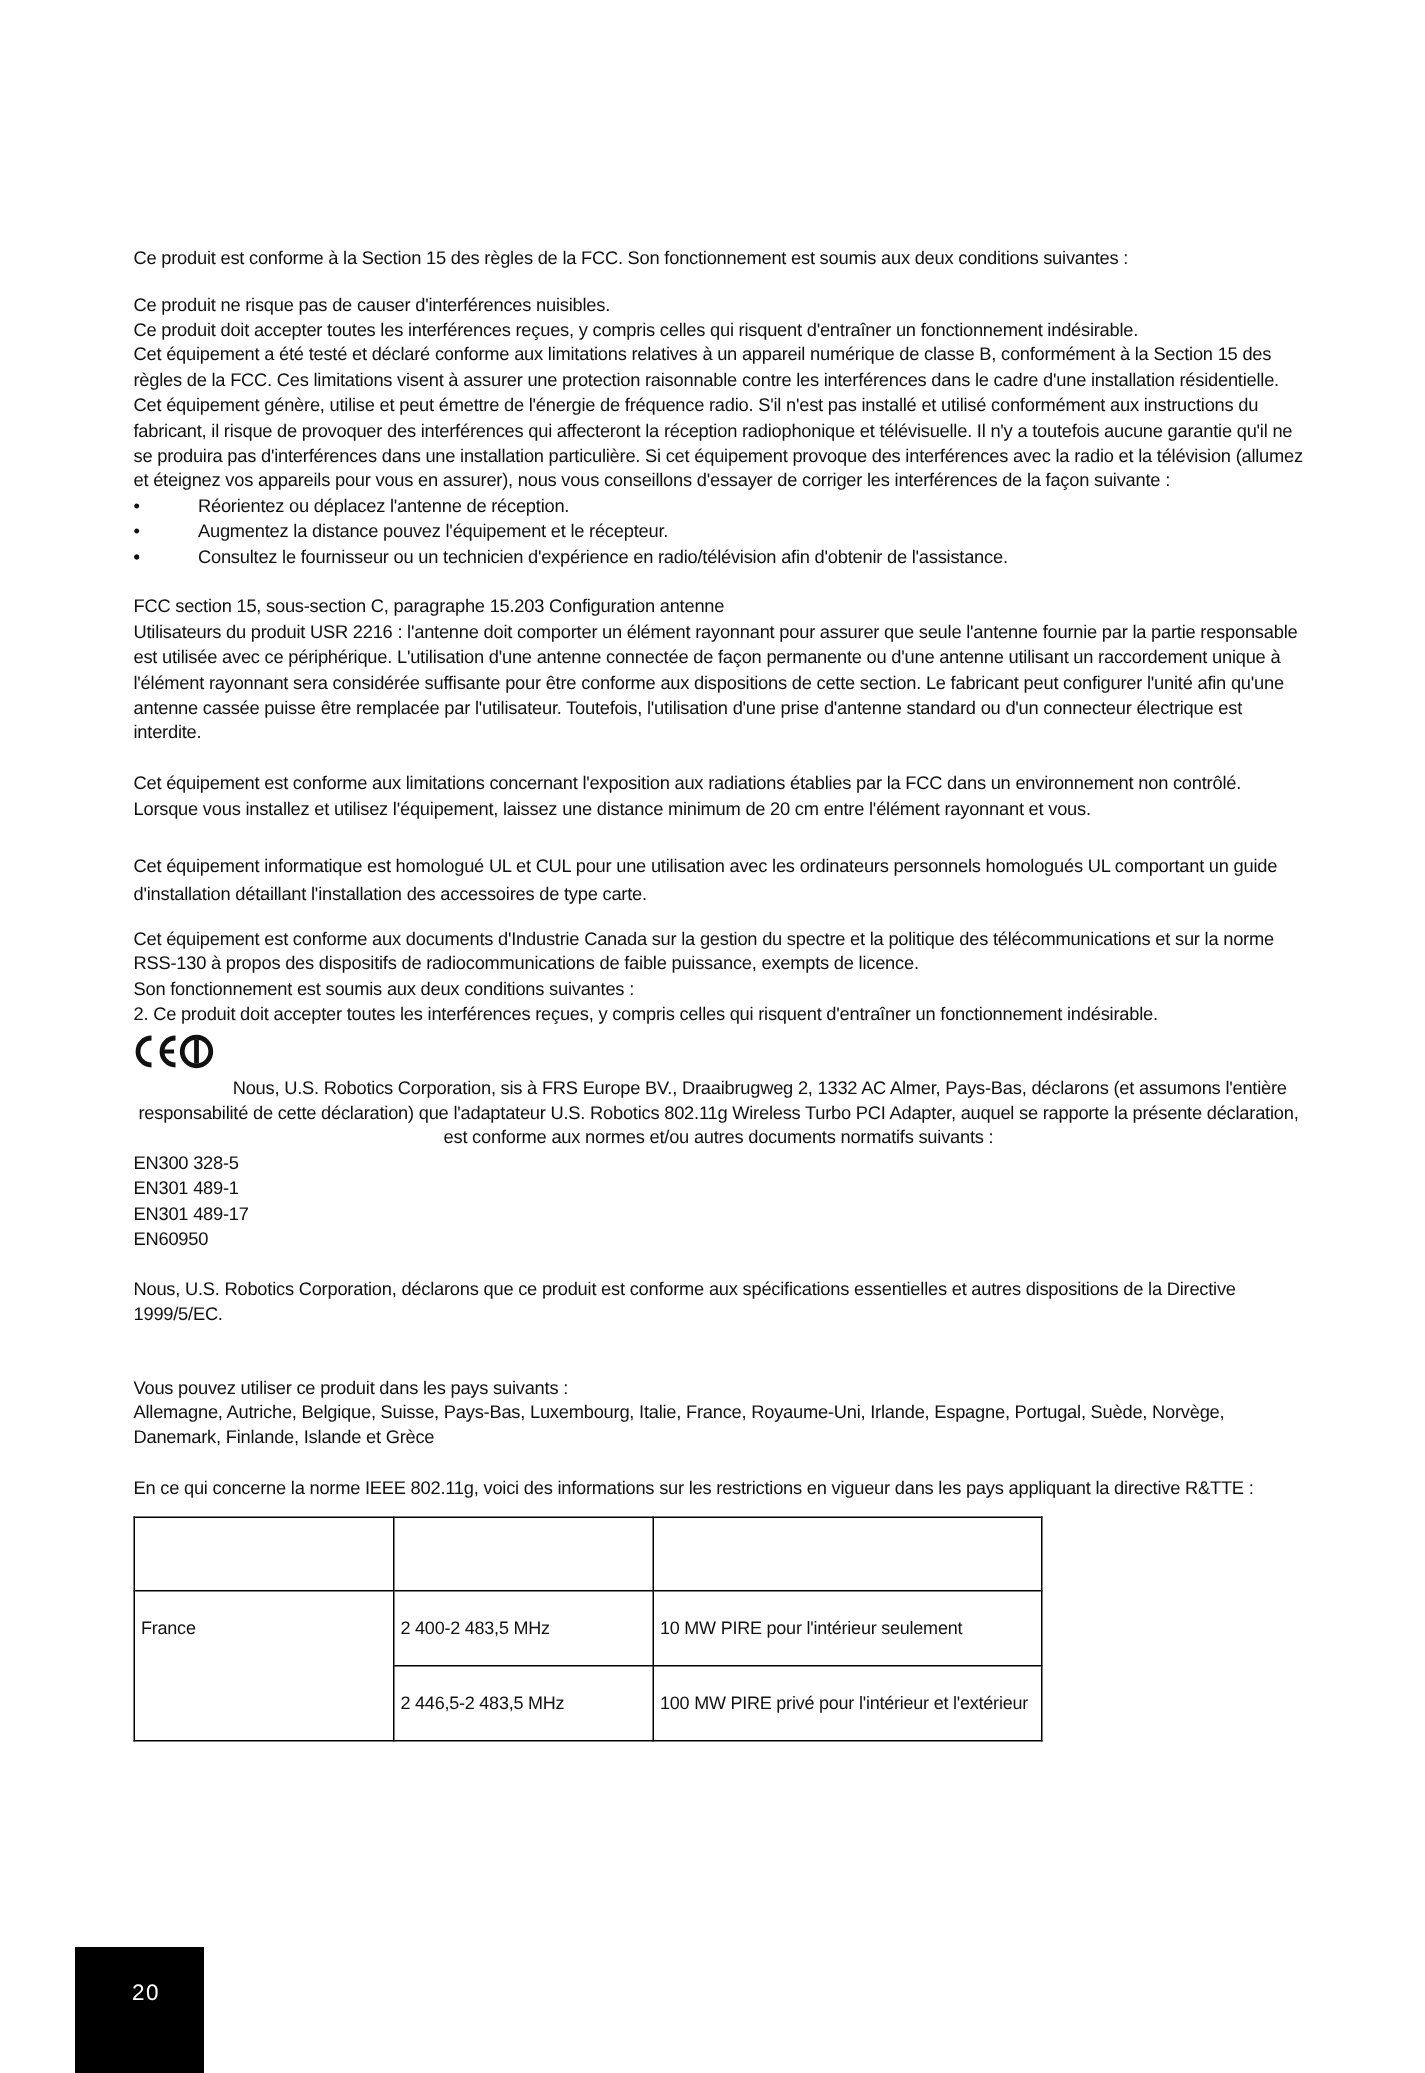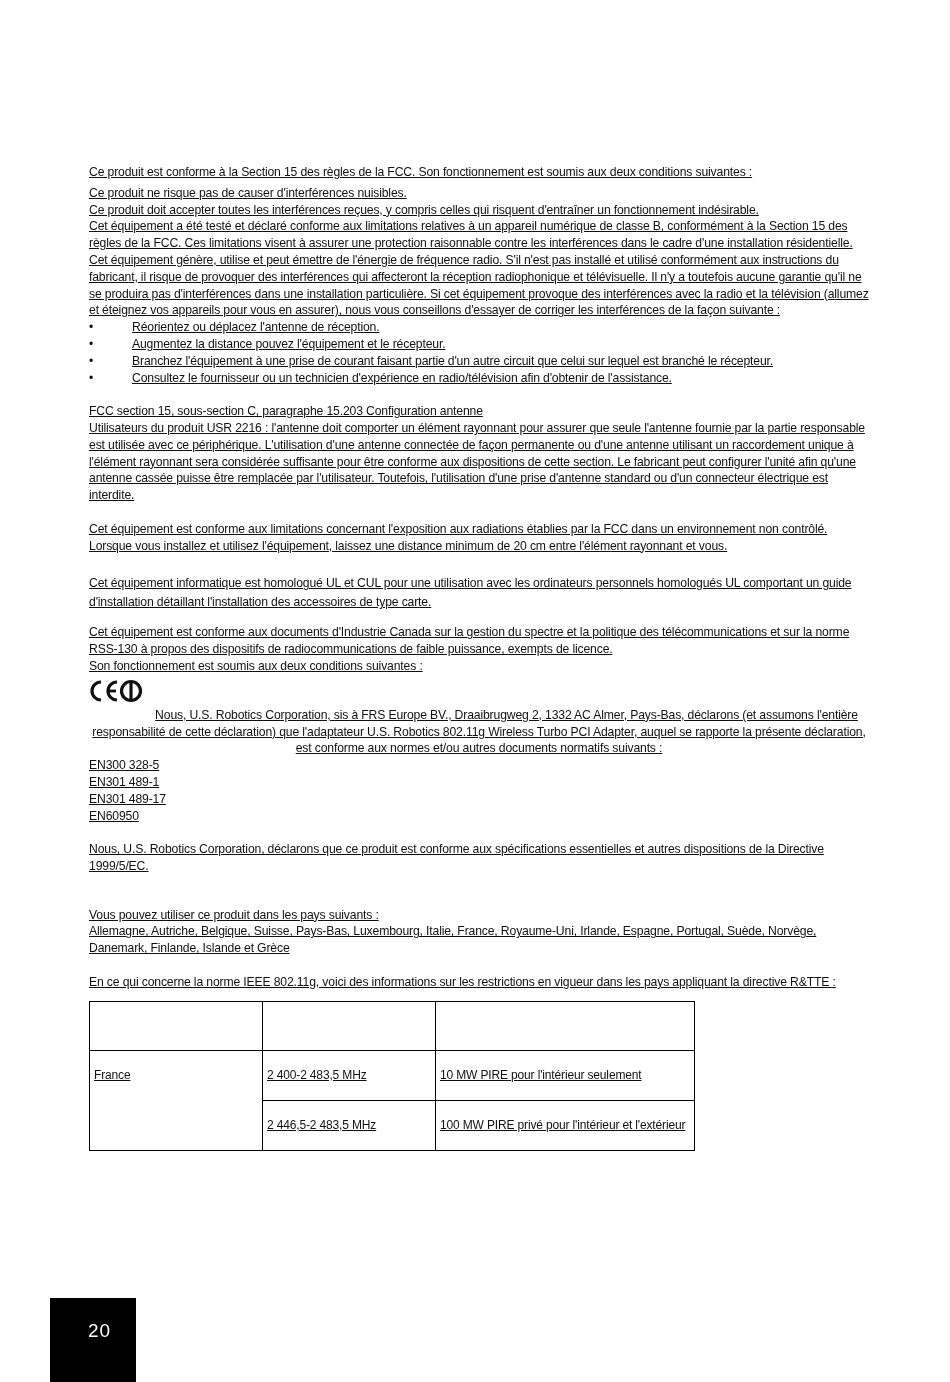--- a/index.html
+++ b/index.html
@@ -1,63 +1,64 @@
 <!DOCTYPE html>
 <html><head>
 <meta charset="utf-8">
 <style>
   html, body { margin:0; padding:0; background:#ffffff; }
   body { width:950px; height:1382px; position:relative; overflow:hidden;
          font-family:"Liberation Sans", sans-serif; color:#111; }
   .page { position:absolute; left:89px; top:164px; width:780px;
-          font-size:12.2px; line-height:16.8px; letter-spacing:-0.15px;text-decoration:underline; }
+          font-size:12.2px; line-height:16.8px; letter-spacing:-0.15px; }
   p { margin:0; }
   .gap { height:16.8px; }
   ul.bullets { list-style:none; margin:0; padding:0; }
   ul.bullets li { position:relative; padding-left:43px; }
   ul.bullets li .dot { position:absolute; left:0; top:0; }
   .ce-row { height:32px; position:relative; }
   .ce-logo { position:absolute; left:-4px; top:2px; }
   .indent-first { text-indent:55px;text-align:center; }
   table.restr { border-collapse:collapse; margin-top:10px; width:606px; font-size:12px; }
   table.restr td { border:1px solid #000; padding:16px 4px; vertical-align:top; height:16px; line-height:17px; }
   table.restr td.c1 { width:164px; }
   table.restr td.c2 { width:164px; }
   table.restr tr.empty td { height:16px; }
   .page-tab { position:absolute; left:50px; top:1298px; width:86px; height:84px; background:#000; }
-  .page-num { position:absolute; left:38px; top:22px; color:#fff; font-size:19px; letter-spacing:1px; }
+  .page-num { position:absolute; left:38px; top:22px; color:#fff; font-size:15px; letter-spacing:1px; }
 </style>
 </head>
 <body>
 
 <div class="page">
   <p>Ce produit est conforme à la Section 15 des règles de la FCC. Son fonctionnement est soumis aux deux conditions suivantes :</p>
-  <p style="margin-top:4px">Ce produit ne risque pas de causer d'interférences nuisibles.</p>
+  <p style="margin-top:14px">Ce produit ne risque pas de causer d'interférences nuisibles.</p>
   <p>Ce produit doit accepter toutes les interférences reçues, y compris celles qui risquent d'entraîner un fonctionnement indésirable.</p>
   <p>Cet équipement a été testé et déclaré conforme aux limitations relatives à un appareil numérique de classe B, conformément à la Section 15 des règles de la FCC. Ces limitations visent à assurer une protection raisonnable contre les interférences dans le cadre d'une installation résidentielle. Cet équipement génère, utilise et peut émettre de l'énergie de fréquence radio. S'il n'est pas installé et utilisé conformément aux instructions du fabricant, il risque de provoquer des interférences qui affecteront la réception radiophonique et télévisuelle. Il n'y a toutefois aucune garantie qu'il ne se produira pas d'interférences dans une installation particulière. Si cet équipement provoque des interférences avec la radio et la télévision (allumez et éteignez vos appareils pour vous en assurer), nous vous conseillons d'essayer de corriger les interférences de la façon suivante :</p>
   <ul class="bullets">
     <li><span class="dot">•</span><span>Réorientez ou déplacez l'antenne de réception.</span></li>
     <li><span class="dot">•</span><span>Augmentez la distance pouvez l'équipement et le récepteur.</span></li>
-    <li><span class="dot">•</span><span>Branchez l'équipement à une prise de courant faisant partie d'un autre circuit que celui sur lequel est branché le récepteur.</span></li>
+    <li><span class="dot">•</span></li>
     <li><span class="dot">•</span><span>Consultez le fournisseur ou un technicien d'expérience en radio/télévision afin d'obtenir de l'assistance.</span></li>
   </ul>
 
   <div class="gap"></div>
   <p>FCC section 15, sous-section C, paragraphe 15.203 Configuration antenne</p>
   <p>Utilisateurs du produit USR 2216 : l'antenne doit comporter un élément rayonnant pour assurer que seule l'antenne fournie par la partie responsable est utilisée avec ce périphérique. L'utilisation d'une antenne connectée de façon permanente ou d'une antenne utilisant un raccordement unique à l'élément rayonnant sera considérée suffisante pour être conforme aux dispositions de cette section. Le fabricant peut configurer l'unité afin qu'une antenne cassée puisse être remplacée par l'utilisateur. Toutefois, l'utilisation d'une prise d'antenne standard ou d'un connecteur électrique est interdite.</p>
 
   <div class="gap"></div>
   <p>Cet équipement est conforme aux limitations concernant l'exposition aux radiations établies par la FCC dans un environnement non contrôlé. Lorsque vous installez et utilisez l'équipement, laissez une distance minimum de 20 cm entre l'élément rayonnant et vous.</p>
 
   <div class="gap" style="height:20px"></div>
   <p style="line-height:19px">Cet équipement informatique est homologué UL et CUL pour une utilisation avec les ordinateurs personnels homologués UL comportant un guide d'installation détaillant l'installation des accessoires de type carte.</p>
 
   <div class="gap" style="height:12px"></div>
   <p>Cet équipement est conforme aux documents d'Industrie Canada sur la gestion du spectre et la politique des télécommunications et sur la norme RSS-130 à propos des dispositifs de radiocommunications de faible puissance, exempts de licence.</p>
   <p>Son fonctionnement est soumis aux deux conditions suivantes :</p>
+  <p>2. Ce produit doit accepter toutes les interférences reçues, y compris celles qui risquent d'entraîner un fonctionnement indésirable.</p>
 
   <div class="ce-row">
     <span class="ce-logo">
       <svg width="60" height="28" viewBox="0 0 60 28">
         <path d="M16 5 A9 9 0 1 0 16 23" fill="none" stroke="#111" stroke-width="3.2"></path>
         <path d="M32 5 A9 9 0 1 0 32 23" fill="none" stroke="#111" stroke-width="3.2"></path>
         <line x1="23" y1="14" x2="31" y2="14" stroke="#111" stroke-width="2.8"></line>
         <circle cx="46" cy="14" r="9.5" fill="none" stroke="#111" stroke-width="3.2"></circle>
         <line x1="46" y1="6" x2="46" y2="22" stroke="#111" stroke-width="3.2"></line>
       </svg>

